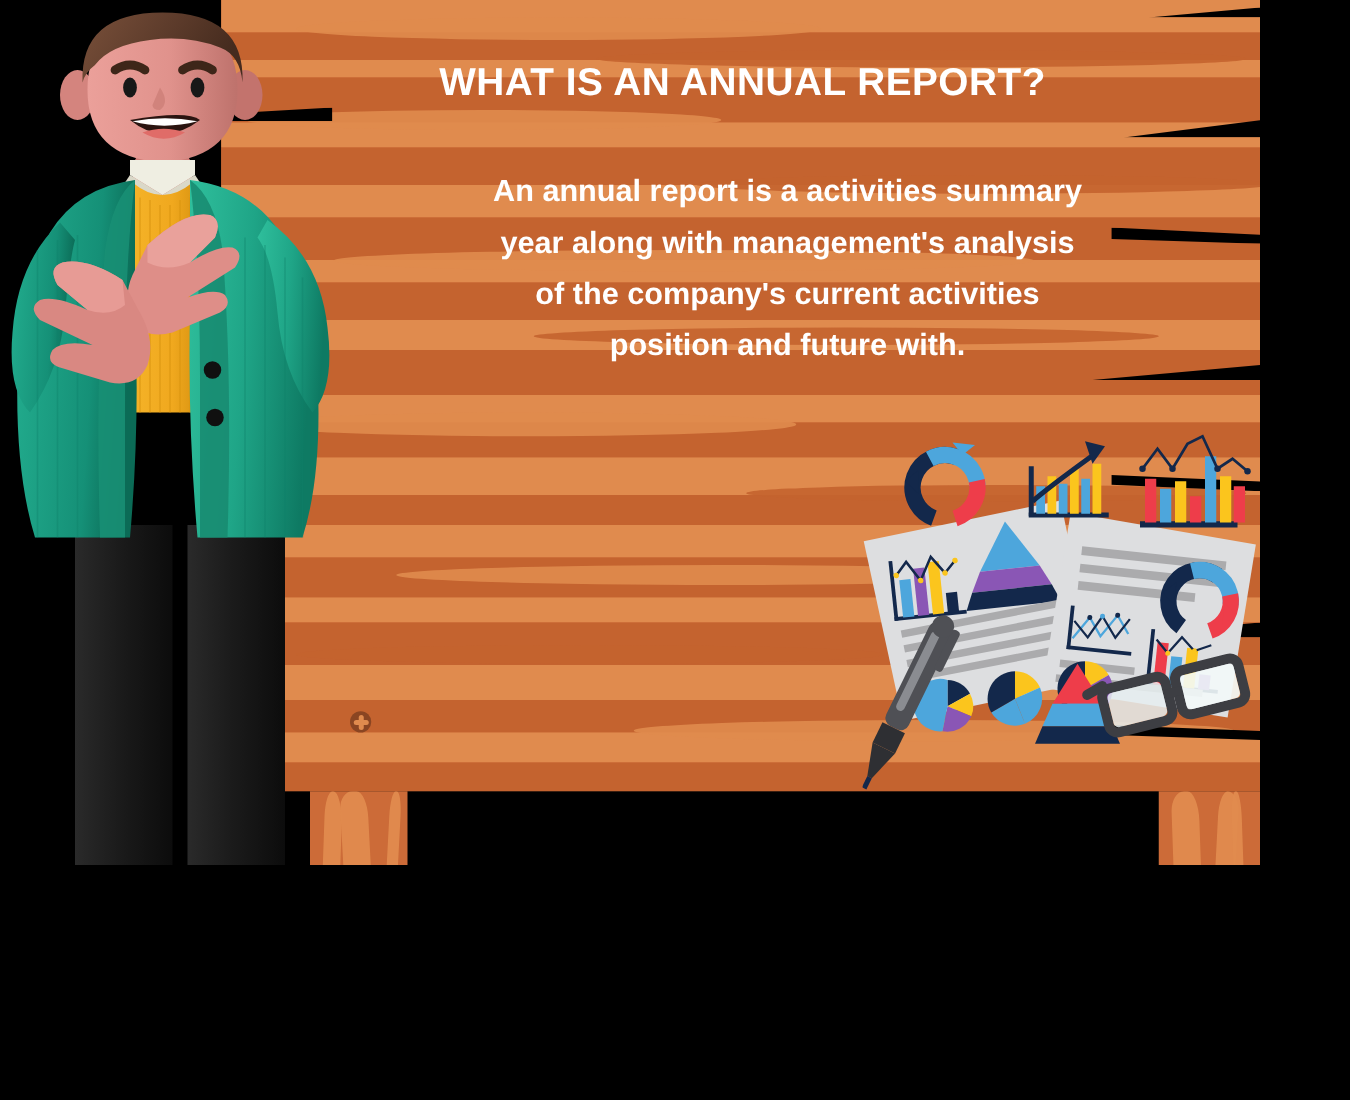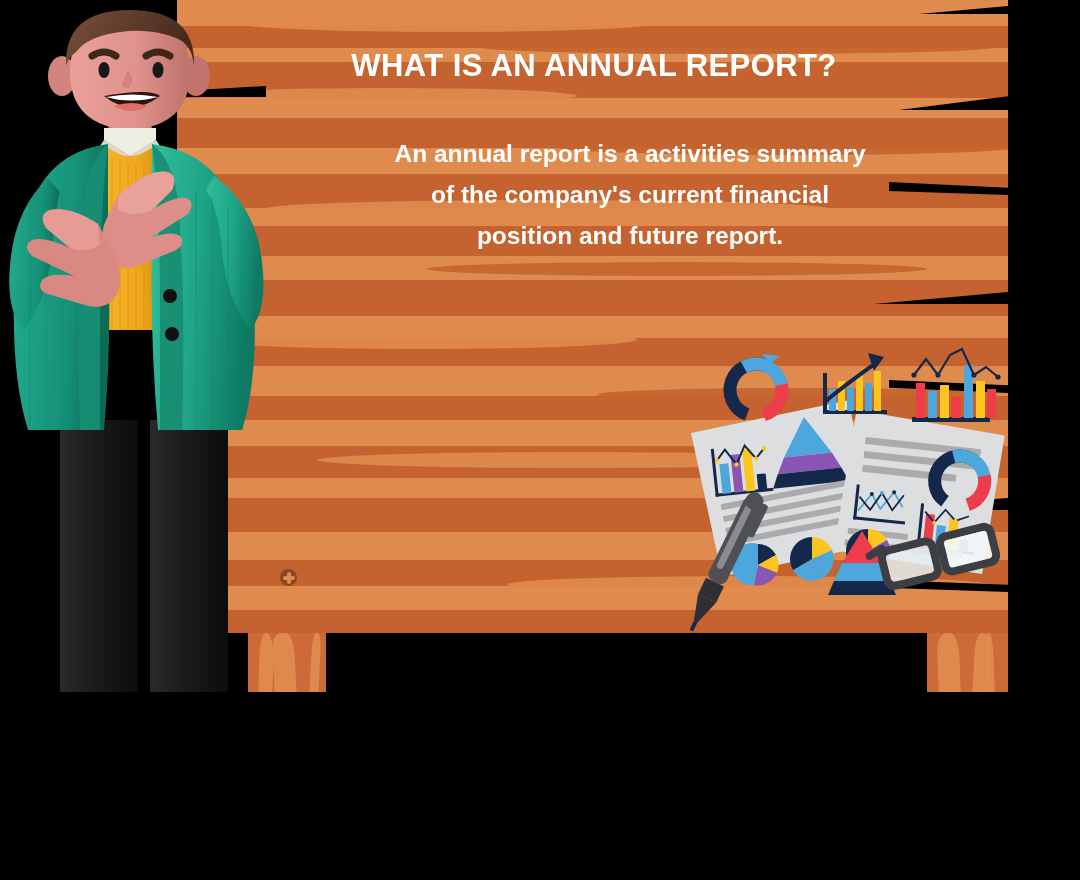--- a/index.html
+++ b/index.html
@@ -178,22 +178,23 @@
 
     <div style="position:absolute; left:178px; top:86px; width:88px; height:11px; background:#000; clip-path: polygon(100% 0, 0 45%, 0 100%, 100% 100%);"></div>
 
     <div class="screw"></div>
   </div>
 
   <div class="sign-title">WHAT IS AN ANNUAL REPORT?</div>
 
   <div class="sign-body">
     <div>An annual report is a activities summary</div>
-    <div>of the company's current financial</div>
-    <div>position and future report.</div>
+    <div>year along with management's analysis</div>
+    <div>of the company's current activities</div>
+    <div>position and future with.</div>
   </div>
 
   <div class="illo">
     <svg width="330" height="290" viewBox="0 0 330 290" xmlns="http://www.w3.org/2000/svg">
 
       <g transform="rotate(-6 100 150)">
         <polygon points="8,78 168,62 182,208 24,224" fill="#DDDEE0"></polygon>
 
         <g>
           <rect x="26" y="96" width="3" height="48" fill="#13284B"></rect>

